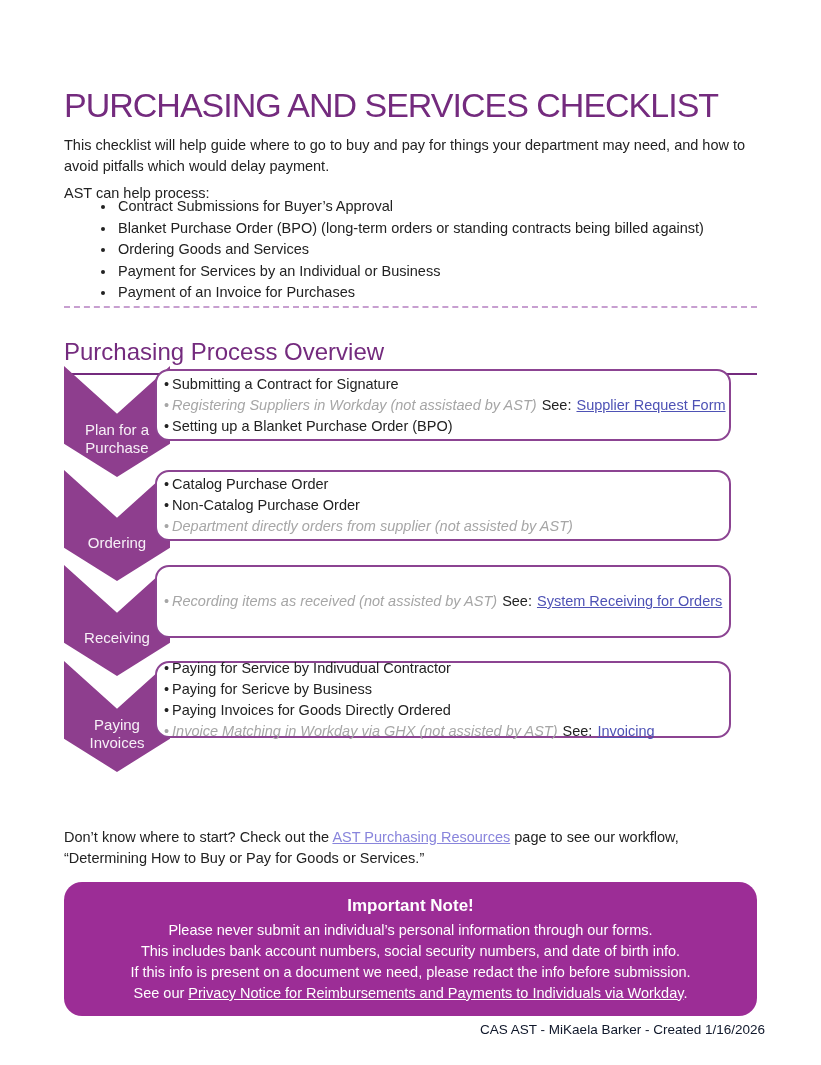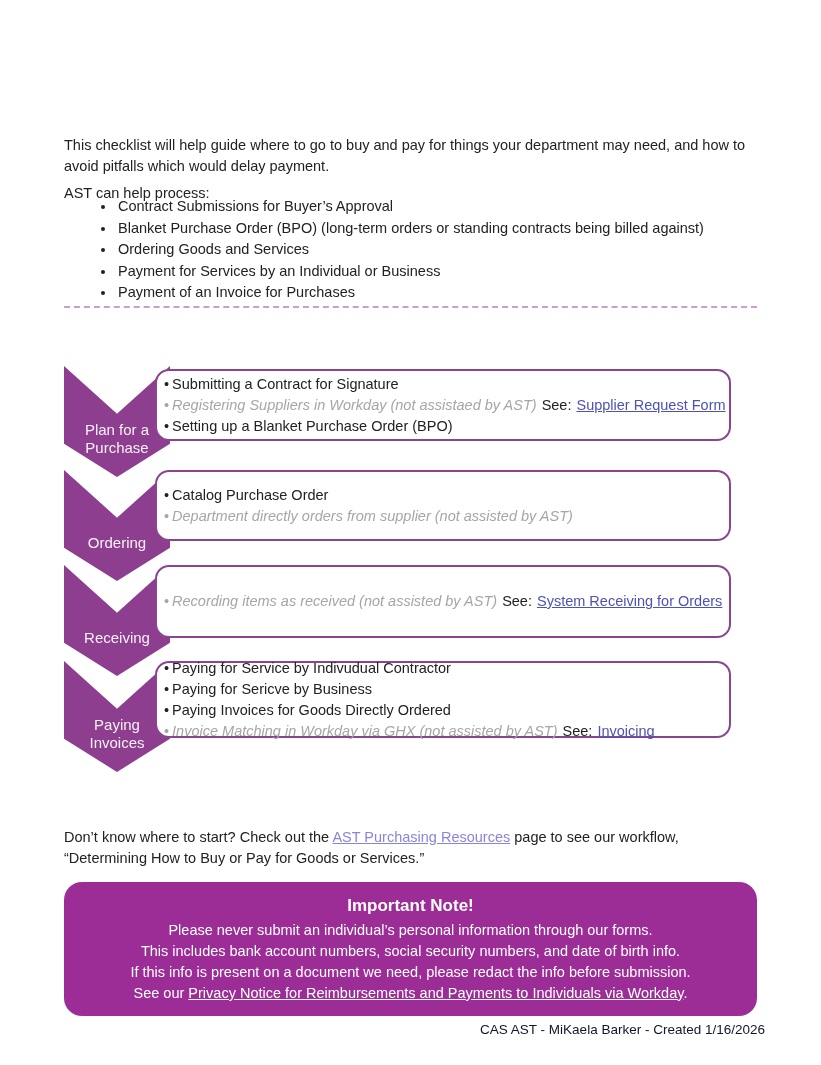--- a/index.html
+++ b/index.html
@@ -75,53 +75,56 @@
   
   .footer{
     position:absolute;right:56px;top:1022px;font-size:13.5px;color:#0f172a;
   }
 </style>
 </head>
 <body>
 
 <div class="page" style="--heading: #742b7e; --chevron: #8e3e8e; --note-bg: #9c2d96; --box-border: #8c4492; --link: #4e52b5; --link-light: #8985dc; --muted: #a6a6a6; --dashed: #c79fd0; --text: #222222;">
 
+  <h1 class="title">PURCHASING AND SERVICES CHECKLIST</h1>
 
   <p class="intro">This checklist will help guide where to go to buy and pay for things your department may need, and how to avoid pitfalls which would delay payment.</p>
 
   <p class="ast-lead">AST can help process:</p>
 
   <ul class="ast-list">
     <li>Contract Submissions for Buyer’s Approval</li>
     <li>Blanket Purchase Order (BPO) (long-term orders or standing contracts being billed against)</li>
     <li>Ordering Goods and Services</li>
     <li>Payment for Services by an Individual or Business</li>
     <li>Payment of an Invoice for Purchases</li>
   </ul>
 
   <div class="dashed-sep"></div>
 
+  <h2 class="h2">Purchasing Process Overview</h2>
 
   <div class="step-row" style="top:366px;height:111px;">
     <div class="chevron">
       <div class="chev-label">Plan for a Purchase</div>
     </div>
     <div class="step-box" style="top:3px;height:72px;">
       <div class="item"><span class="t">Submitting a Contract for Signature</span></div>
       <div class="item muted"><span class="t">Registering Suppliers in Workday (not assistaed by AST)</span><span class="see">See:</span><a class="boxlink">Supplier Request Form</a></div>
       <div class="item"><span class="t">Setting up a Blanket Purchase Order (BPO)</span></div>
     </div>
   </div>
 
   <div class="step-row" style="top:470px;height:111px;">
     <div class="chevron">
       <div class="chev-label">Ordering</div>
     </div>
     <div class="step-box" style="top:0px;height:71px;">
       <div class="item"><span class="t">Catalog Purchase Order</span></div>
+      <div class="item"><span class="t">Non-Catalog Purchase Order</span></div>
       <div class="item muted"><span class="t">Department directly orders from supplier (not assisted by AST)</span></div>
     </div>
   </div>
 
   <div class="step-row" style="top:565px;height:111px;">
     <div class="chevron">
       <div class="chev-label">Receiving</div>
     </div>
     <div class="step-box" style="top:0px;height:73px;">
       <div class="item muted"><span class="t">Recording items as received (not assisted by AST)</span><span class="see">See:</span><a class="boxlink">System Receiving for Orders</a></div>

